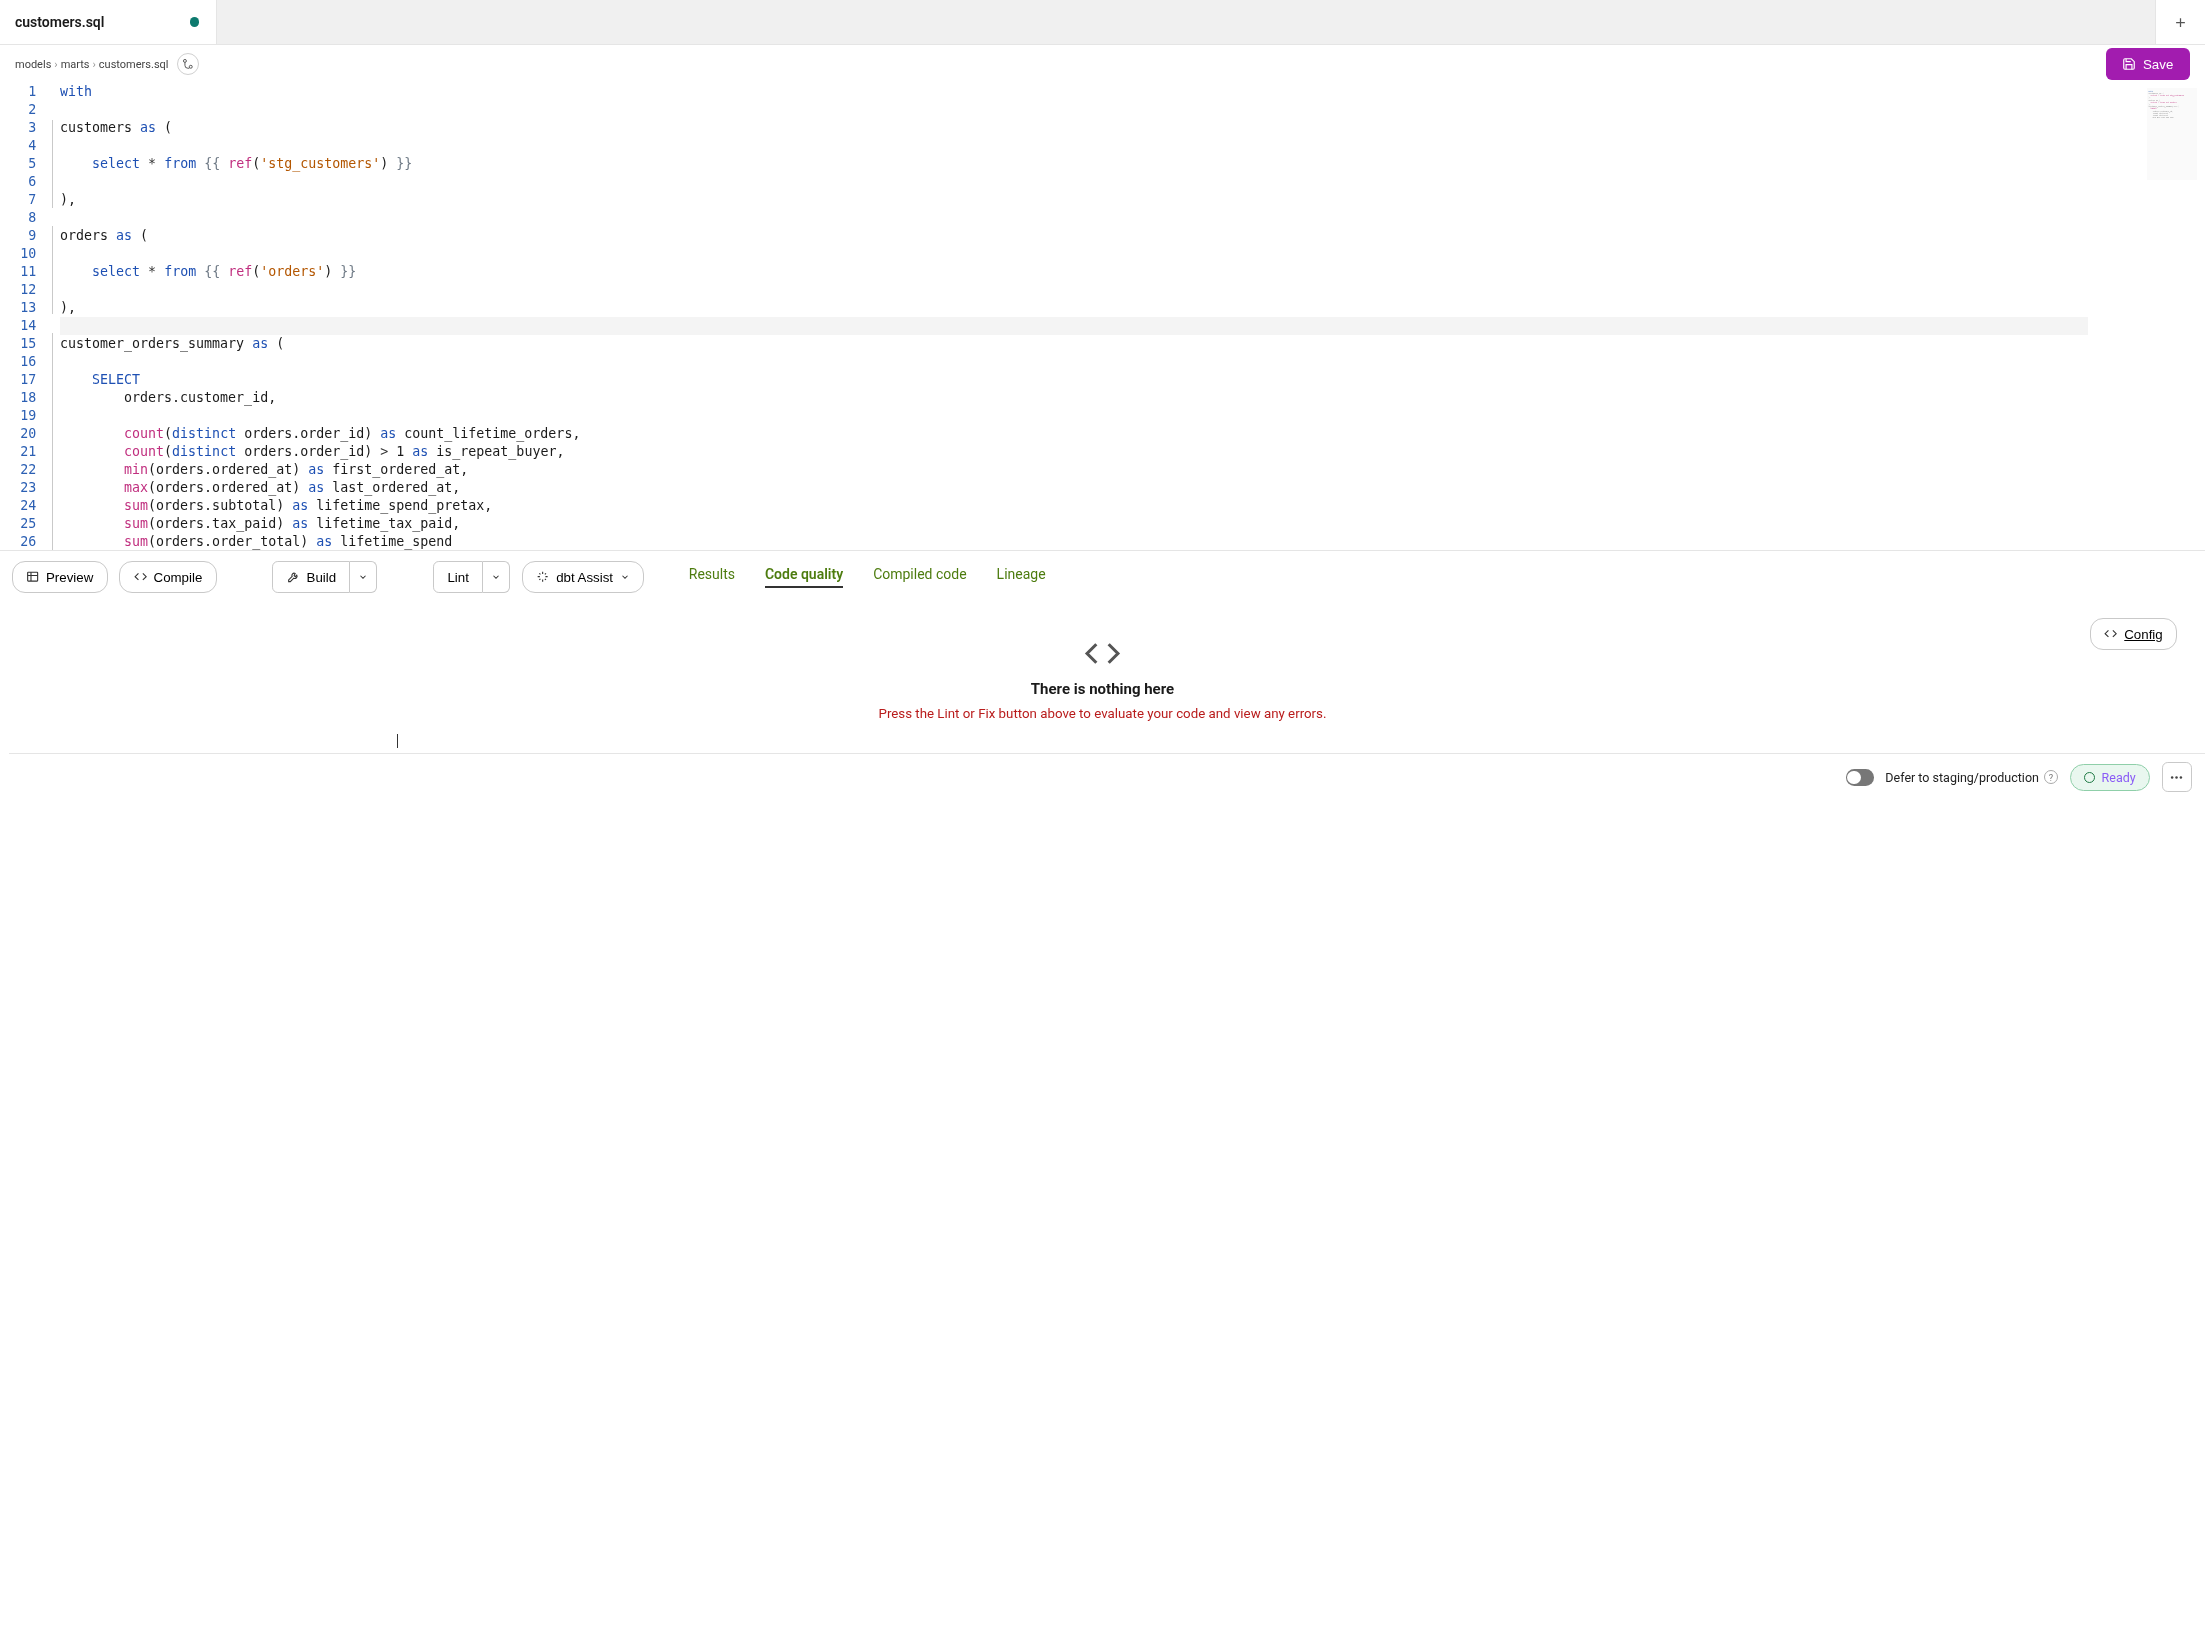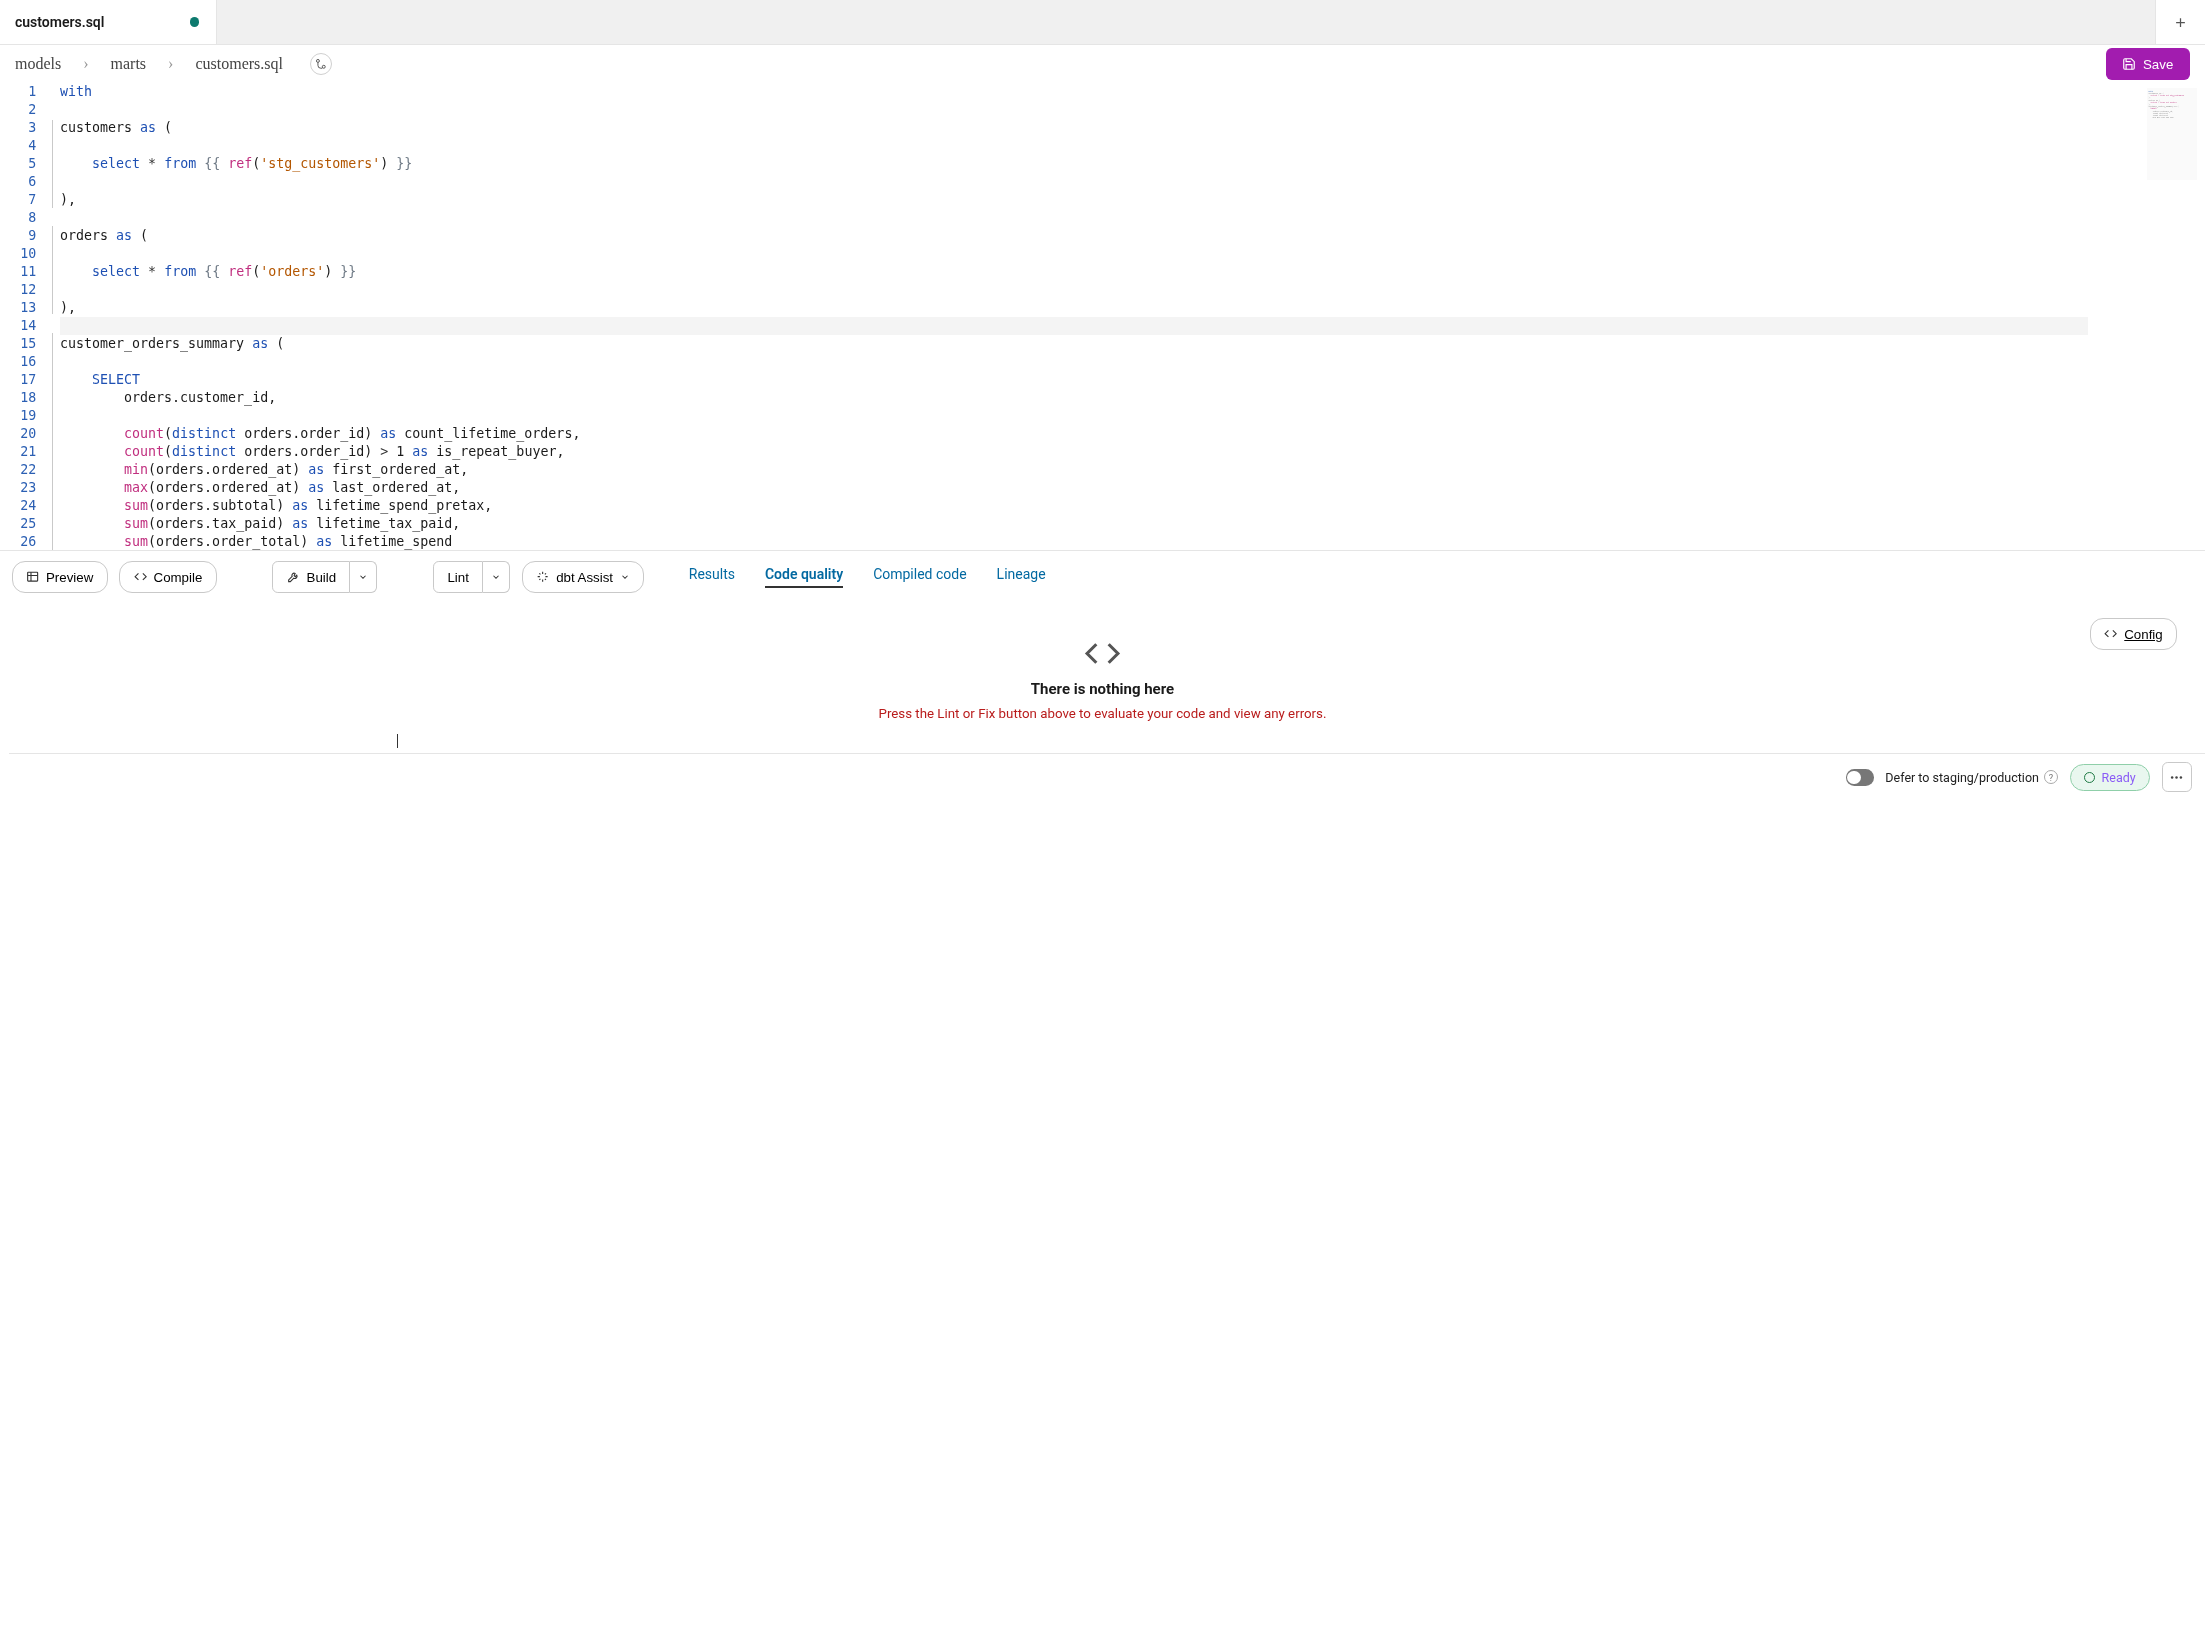--- a/index.html
+++ b/index.html
@@ -6,21 +6,21 @@
 body { font-family:-apple-system,BlinkMacSystemFont,"Segoe UI",Roboto,sans-serif; font-size:11.7px; color:#1a1a1a; background:#fff; overflow:hidden; }
 
 
 .tab-bar { display:flex; height:45px; border-bottom:0.8px solid #e5e5e5; background:#f0f0f0; }
 .tab { display:flex; align-items:center; gap:10px; padding:0 16.7px 0 15px; background:#fff; border-right:0.8px solid #e5e5e5; min-width:217px; font-weight:600; font-size:14px; }
 .tab .dirty-dot { width:9.2px; height:9.2px; border-radius:50%; background:#0d7a6e; margin-left:auto; }
 .tab-add { margin-left:auto; width:50px; border-left:0.8px solid #e5e5e5; display:flex; align-items:center; justify-content:center; background:#fff; cursor:pointer; }
 
 
 .crumb-row { display:flex; align-items:center; height:38px; padding:0 15px; gap:8.3px; }
-.crumbs { display:flex; align-items:center; gap:22px; color:#444; font-size:16px;font-family:Liberation Serif, serif; }
+.crumbs { display:flex; align-items:center; gap:3px; color:#444; font-size:11px; }
 .crumb-sep { color:#999; }
 .crumb-icon { width:22px; height:22px; border:0.8px solid #d0d0d0; border-radius:50%; display:flex; align-items:center; justify-content:center; margin-left:5px; cursor:pointer; }
 .save-btn { margin-left:auto; background:#a21caf; color:#fff; border:none; border-radius:5.8px; padding:8.3px 16.7px; font-size:13.3px; font-weight:500; display:flex; align-items:center; gap:6.7px; cursor:pointer; }
 
 
 .editor { position:relative; height:467px; overflow:hidden; font-family:ui-monospace,SFMono-Regular,Menlo,Consolas,monospace; font-size:13.3px; line-height:18px; }
 .gutter { position:absolute; left:0; top:0; width:48px; text-align:right; color:#2b5fb3; padding-right:11.7px; }
 .gutter div { height:18px; }
 .code { position:absolute; left:60px; right:117px; top:0; white-space:pre; }
 .code .ln { height:18px; }
@@ -34,21 +34,21 @@
 .fold-line { position:absolute; left:4.2px; width:0.8px; background:#c9c9c9; }
 .minimap { position:absolute; right:8.3px; top:5px; width:50px; height:92px; font-size:1.8px; line-height:2.2px; color:#888; background:#fafafa; overflow:hidden; padding:1.7px; }
 
 
 .tool-row { display:flex; align-items:center; gap:11.7px; padding:10px 11.7px; border-top:0.8px solid #e5e5e5; }
 .btn { display:flex; align-items:center; gap:6.7px; padding:7.5px 13.3px; border:0.8px solid #c9c9c9; border-radius:13px; font-size:13.3px; background:#fff; cursor:pointer; }
 .btn-split { display:flex;padding-left:44px; }
 .btn-split .btn { border-radius:5.8px 0 0 5.8px; }
 .btn-split .drop { border:0.8px solid #c9c9c9; border-left:none; border-radius:0 5.8px 5.8px 0; width:27px; display:flex; align-items:center; justify-content:center; cursor:pointer; background:#fff; }
 .result-tabs { display:flex; gap:30px; margin-left:33px; font-size:14px; }
-.result-tab { cursor:pointer; color:#0369a1; padding-bottom:3.3px; }
+.result-tab { cursor:pointer; color:#4d7c0f; padding-bottom:3.3px; }
 .result-tab.active { font-weight:600; border-bottom:2.5px solid #333; }
 
 
 .empty-panel { position:relative; height:150px; display:flex; flex-direction:column; align-items:center; justify-content:center; gap:8.3px; }
 .empty-title { font-weight:700; font-size:15px; }
 .empty-sub { color:#b91c1c; font-size:13.3px; }
 .config-btn { position:absolute; right:28px; top:15px;text-decoration:underline; }
 
 
 .status-bar { display:flex; align-items:center; gap:11.7px; padding:8.3px 13.3px; border-top:0.8px solid #e5e5e5;margin-left:9px; }

